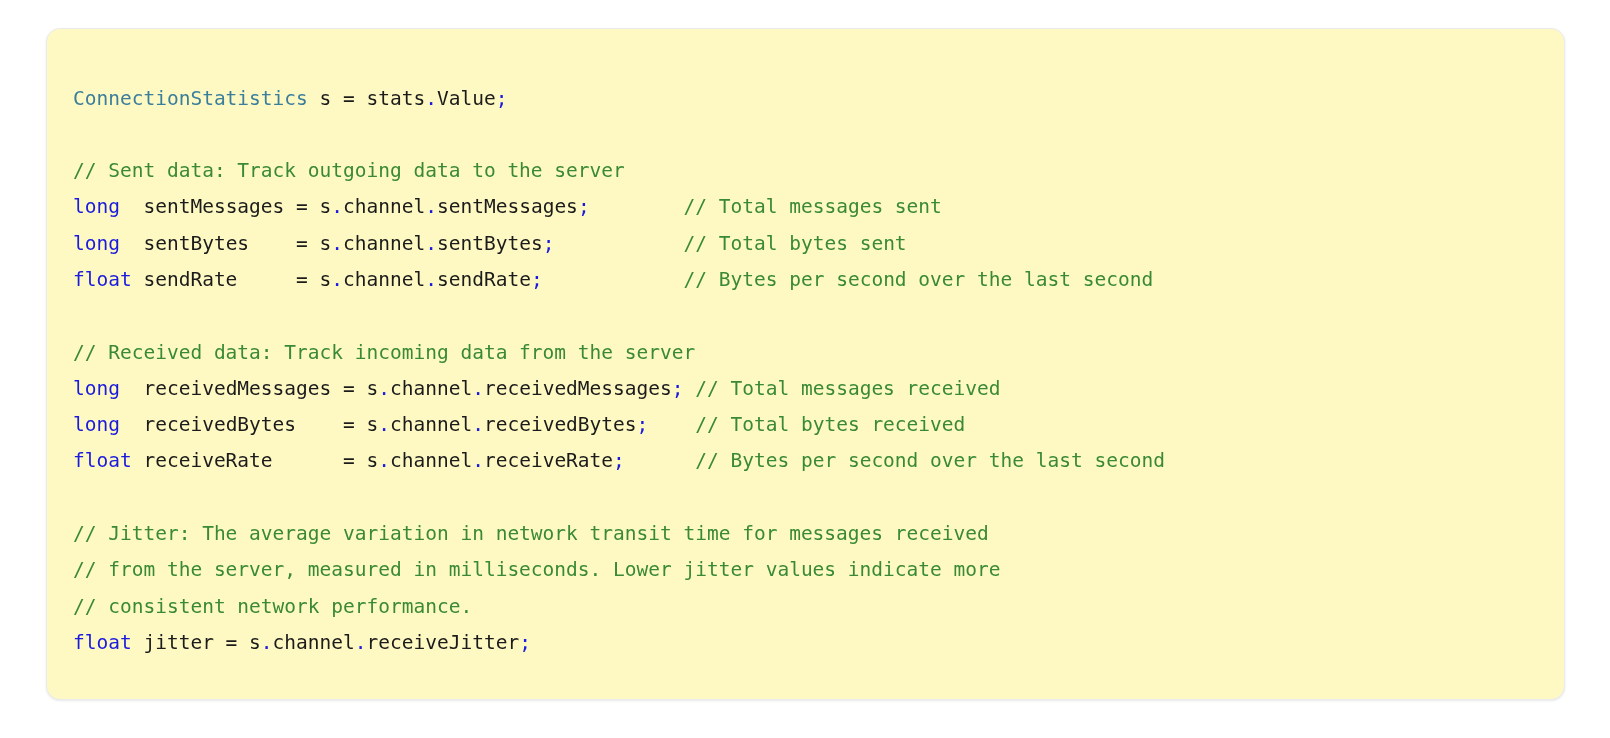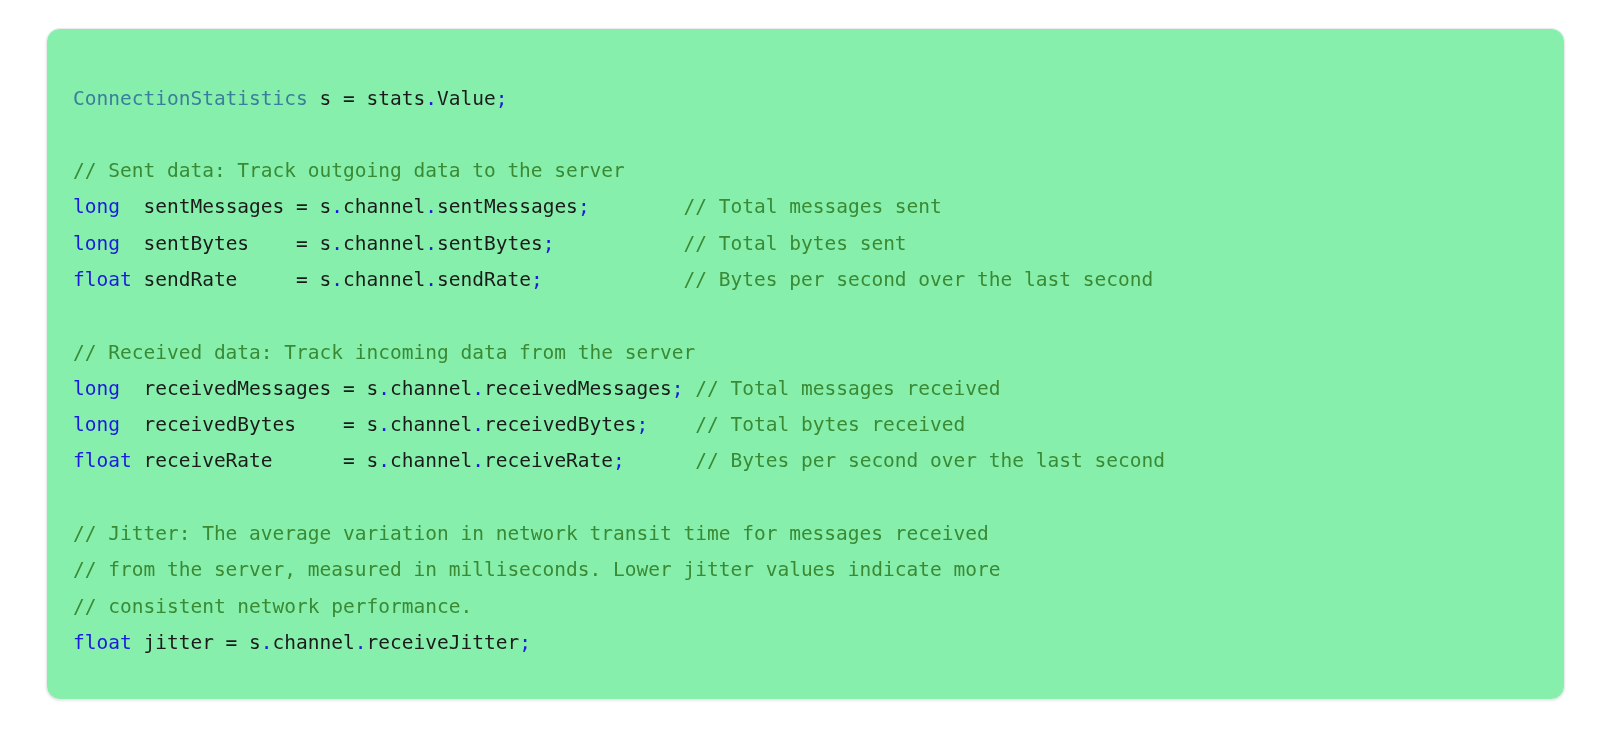--- a/index.html
+++ b/index.html
@@ -22,21 +22,21 @@
     background: #ffffff;
   }
 
   .code-card {
     position: absolute;
     left: 46px;
     top: 28px;
     width: 1519px;
     height: 672px;
     box-sizing: border-box;
-    background: #86efac;
+    background: #fef9c3;
     border: 1px solid #ebebee;
     border-radius: 14px;
     box-shadow: 0 1px 3px rgba(16,24,40,0.06), 0 1px 2px rgba(16,24,40,0.04);
     overflow: hidden;
   }
 
   .code-body {
     position: absolute;
     left: 26px;
     top: 32px;

